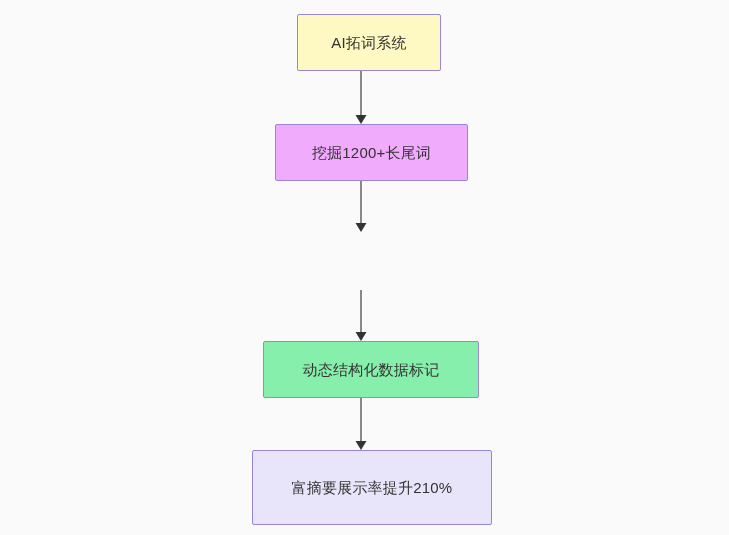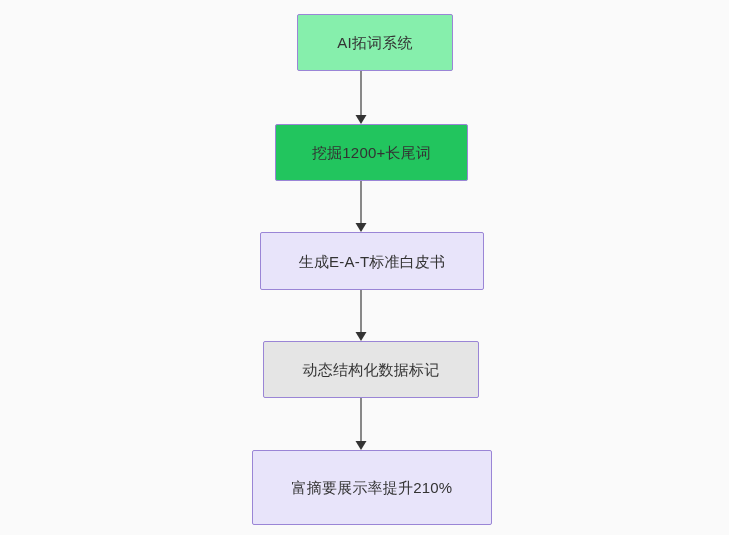--- a/index.html
+++ b/index.html
@@ -67,28 +67,25 @@
         <line x1="11" y1="0" x2="11" y2="43" stroke="#888888" stroke-width="2"></line>
         <polygon points="11,51 5.5,42 16.5,42" fill="#333333"></polygon>
       </svg>
     </div>
     <div class="connector" style="left: 350px; top: 398px; height: 52px;">
       <svg width="22" height="52" viewBox="0 0 22 52">
         <line x1="11" y1="0" x2="11" y2="44" stroke="#888888" stroke-width="2"></line>
         <polygon points="11,52 5.5,43 16.5,43" fill="#333333"></polygon>
       </svg>
     </div>
-    <div class="node" style="left: 297px; top: 14px; width: 156px; height: 57px; background: #86efac; border-color: rgb(154, 133, 214); color: rgb(51, 51, 51); text-align: right;">
+    <div class="node" style="left: 297px; top: 14px; width: 144px; height: 57px; background: #fef9c3; border-color: rgb(154, 133, 214); color: rgb(51, 51, 51); text-align: right;">
       <span class="node-label">AI拓词系统</span>
     </div>
-    <div class="node" style="left: 275px; top: 124px; width: 193px; height: 57px; background: #22c55e; border-color: rgb(154, 133, 214); color: rgb(51, 51, 51);">
+    <div class="node" style="left: 275px; top: 124px; width: 193px; height: 57px; background: #f0abfc; border-color: rgb(154, 133, 214); color: rgb(51, 51, 51);">
       <span class="node-label">挖掘1200+长尾词</span>
     </div>
-    <div class="node" style="left: 260px; top: 232px; width: 224px; height: 58px; background: rgb(232, 228, 250); border-color: rgb(154, 133, 214); color: rgb(51, 51, 51);">
-      <span class="node-label">生成E-A-T标准白皮书</span>
-    </div>
-    <div class="node" style="left: 263px; top: 341px; width: 216px; height: 57px; background: #e5e5e5; border-color: rgb(154, 133, 214); color: rgb(51, 51, 51);">
+    <div class="node" style="left: 263px; top: 341px; width: 216px; height: 57px; background: #86efac; border-color: rgb(154, 133, 214); color: rgb(51, 51, 51);">
       <span class="node-label">动态结构化数据标记</span>
     </div>
     <div class="node" style="left: 252px; top: 450px; width: 240px; height: 75px; background: rgb(232, 228, 250); border-color: rgb(154, 133, 214); color: rgb(51, 51, 51);">
       <span class="node-label">富摘要展示率提升210%</span>
     </div>
   </div>
 
 </body></html>

